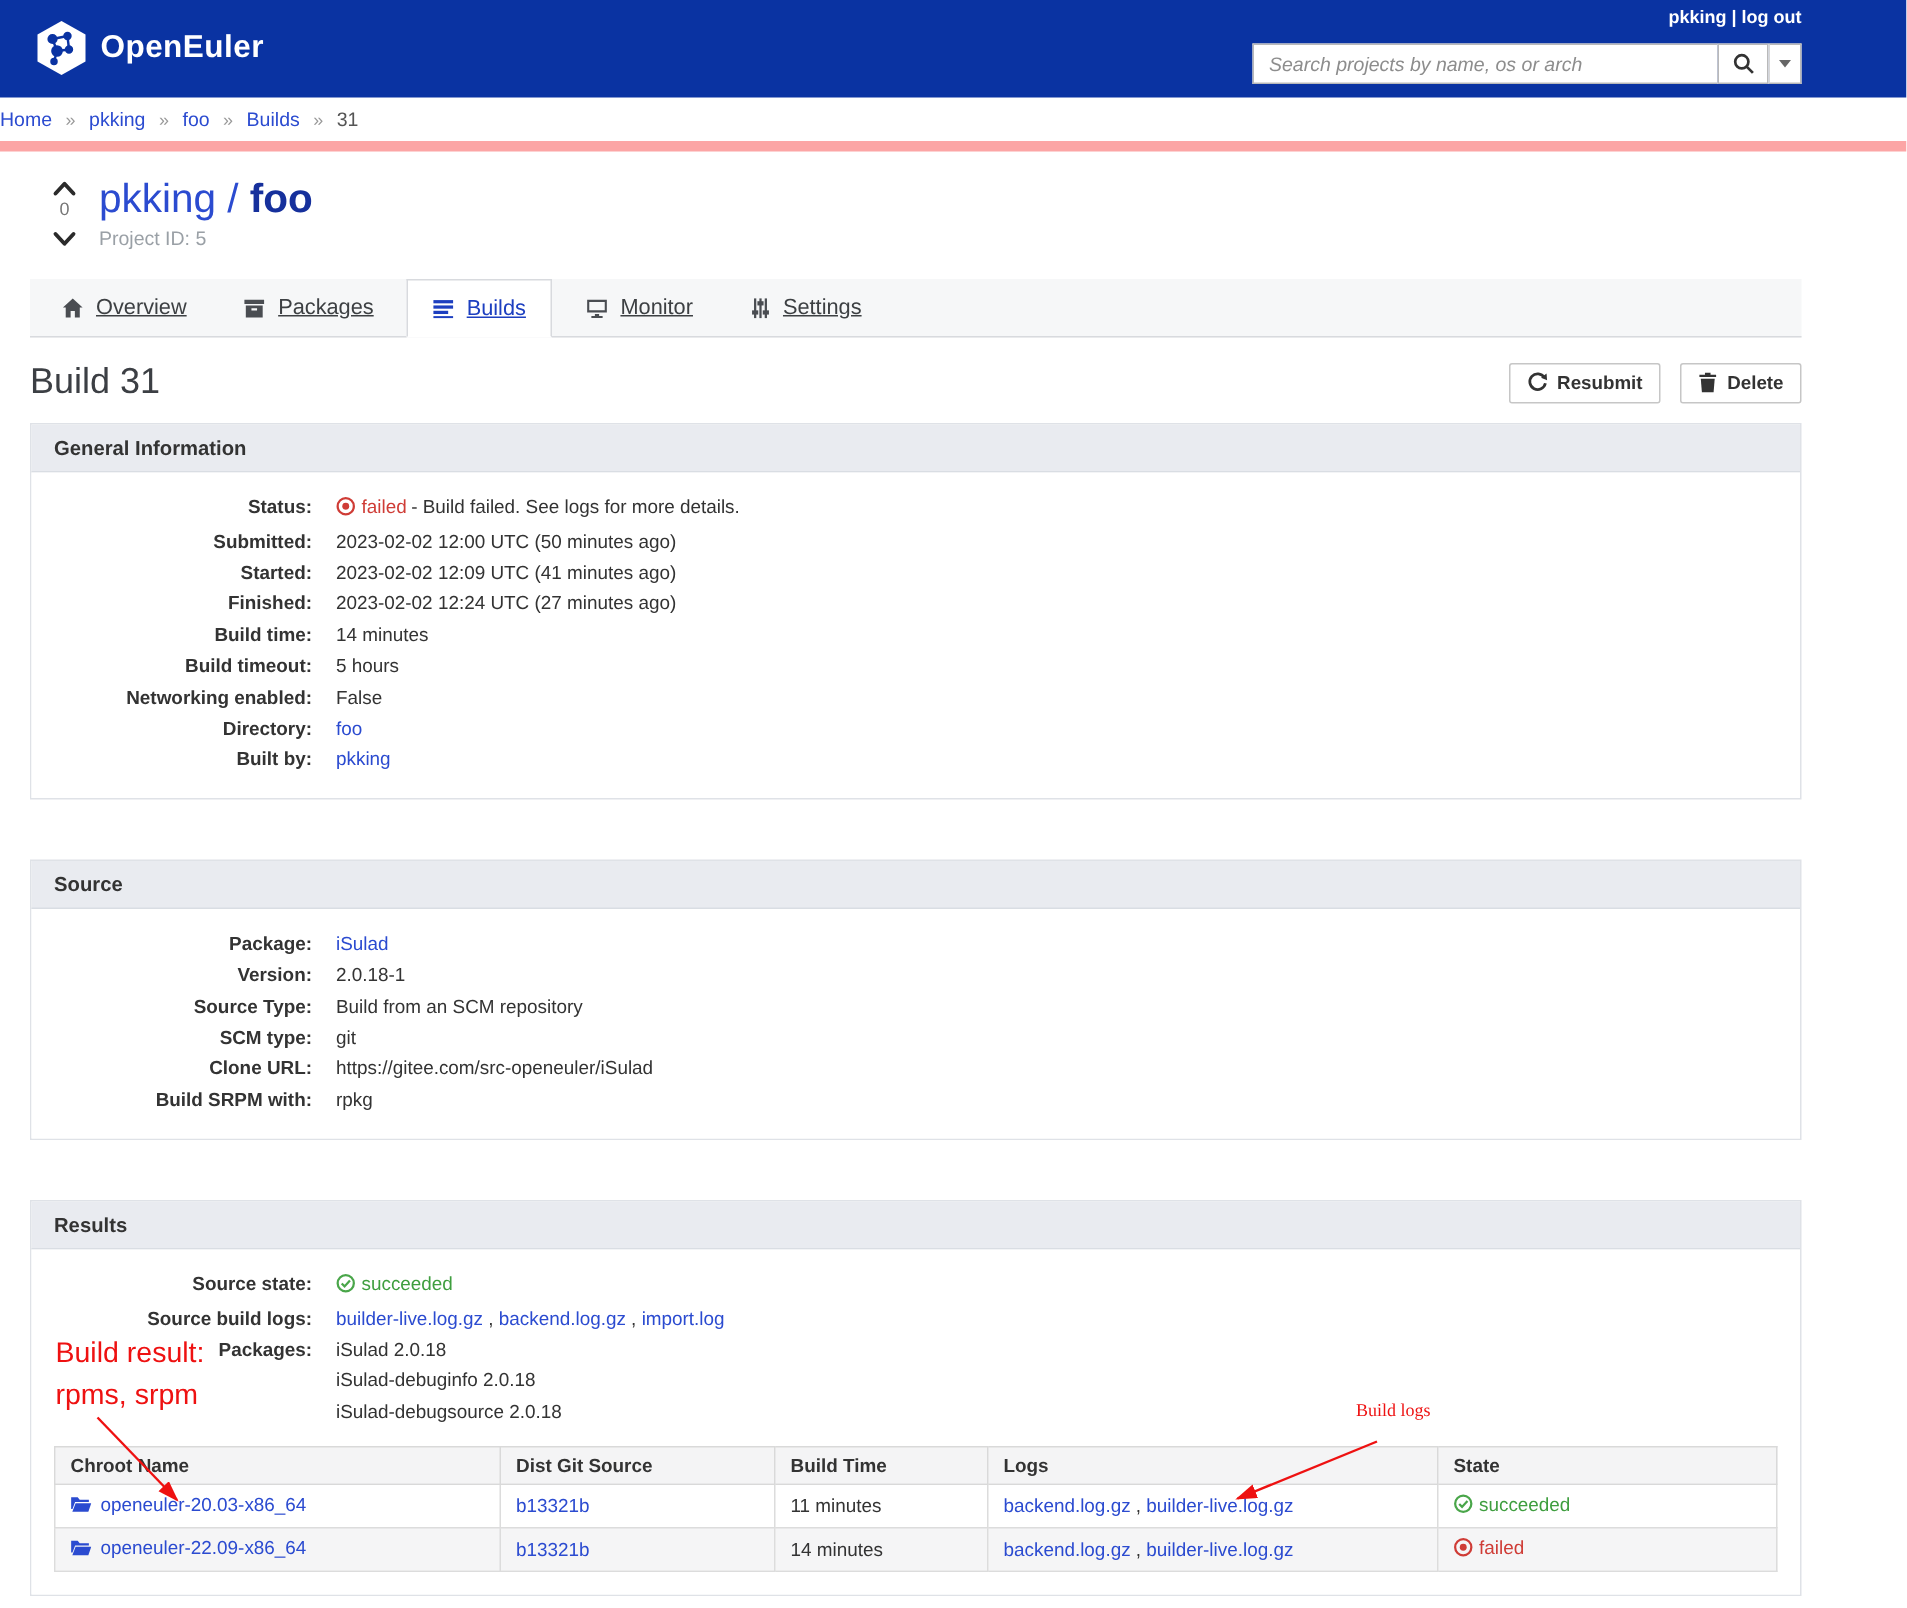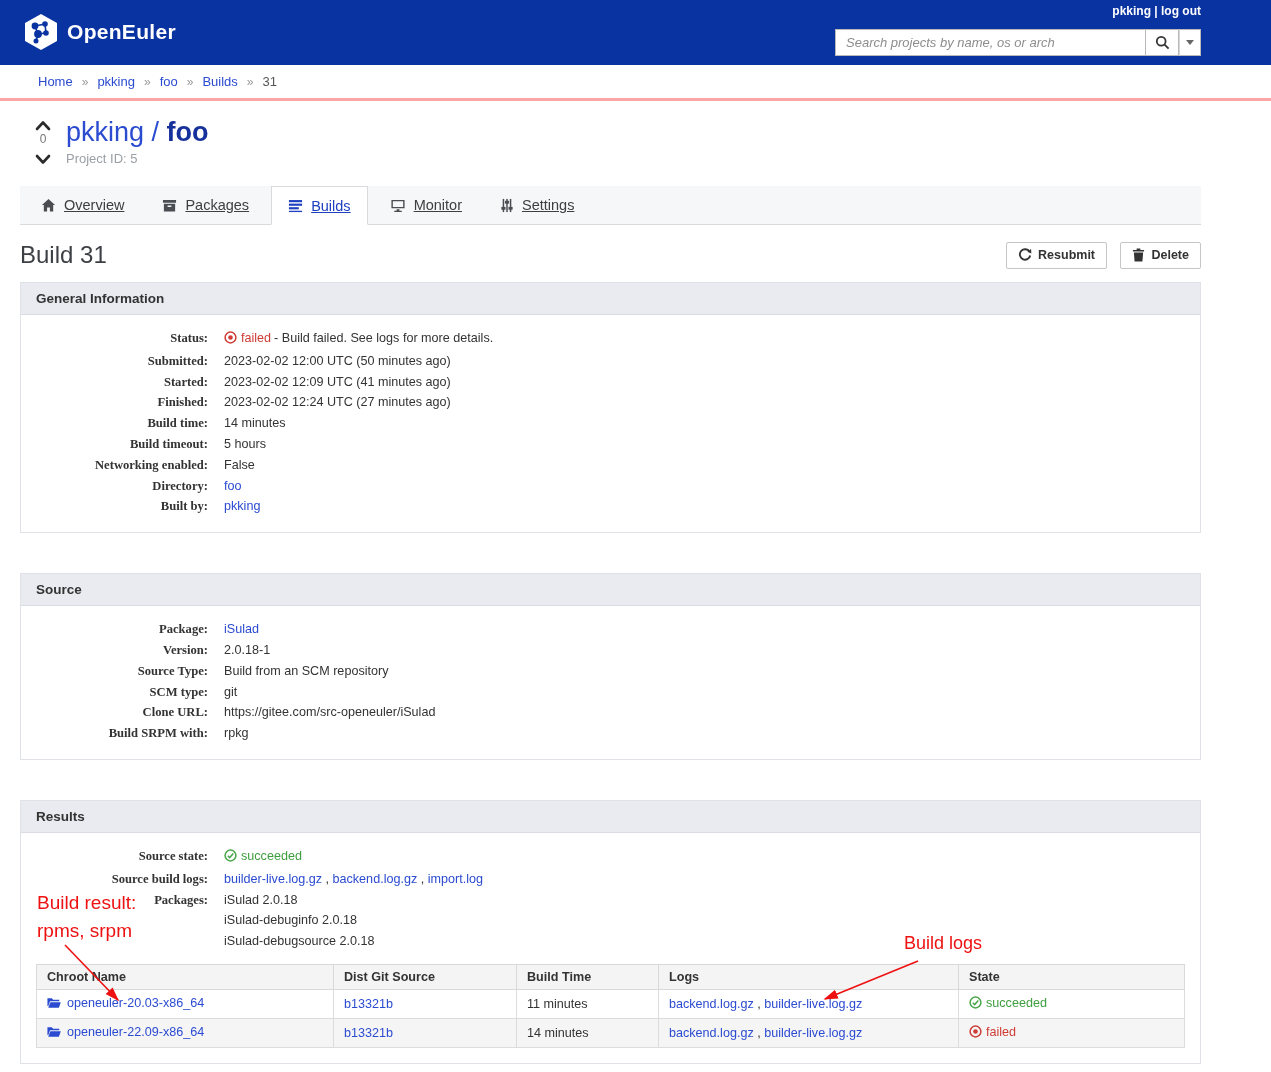--- a/index.html
+++ b/index.html
@@ -17,21 +17,21 @@
   .user-links { position:absolute; right:70px; top:4px; color:#fff; font-size:12px; font-weight:bold; }
   .user-links a { color:#fff; }
   .search-group { position:absolute; right:70px; top:29px; display:flex; height:27px; }
   .search-input { width:310px; border:1px solid #b9b9b9; border-right:none; padding:0 10px; font-size:13px; color:#333; font-family:"Liberation Sans",sans-serif; outline:none; }
   .search-input::placeholder { font-style:italic; color:#8d8d8d; }
   .icon-btn { width:34px; background:#fff; border:1px solid #b9b9b9; display:flex; align-items:center; justify-content:center; cursor:pointer; }
   .caret-btn { width:22px; border-left:1px solid #d7d7d7; }
   .caret { width:0; height:0; border-left:4px solid transparent; border-right:4px solid transparent; border-top:5px solid #666; }
 
   
-  .breadcrumb-bar { height:36px; background:#fff; border-bottom:3px solid #fca5a5; display:flex; align-items:center; padding-left:38px; font-size:13px; }
+  .breadcrumb-bar { height:36px; background:#fff; border-bottom:7px solid #fca5a5; display:flex; align-items:center; font-size:13px; }
   .breadcrumb-bar .sep { color:#999; margin:0 9px; font-size:12px; }
   .breadcrumb-bar .current { color:#555; }
 
   .main { padding:0 70px 0 20px; }
 
   
   .project-head { display:flex; margin-top:16px; }
   .vote { width:46px; text-align:center; padding-top:3px; }
   .vote .cnt { font-size:12px; color:#777; margin:1px 0 2px; }
   .vote svg { cursor:pointer; display:block; margin:0 auto; }
@@ -51,41 +51,41 @@
   .page-head h1 { font-size:24px; font-weight:400; color:#3c3f44; }
   .btn { display:inline-flex; align-items:center; gap:6px; padding:5px 11px; height:27px; background:#fff; border:1px solid #c6c6c6; border-radius:2px; font-size:12.5px; font-weight:bold; color:#333; cursor:pointer; font-family:"Liberation Sans",sans-serif; }
   .btn + .btn { margin-left:9px; }
 
   
   .panel { border:1px solid #dfe2e7; margin-bottom:40px; }
   .panel-head { background:#e9ebf0; padding:8px 15px; font-size:13.5px; font-weight:bold; color:#333; border-bottom:1px solid #d9dde3; }
   .panel-body { background:#fff; padding:13px 15px 15px; position:relative; }
 
   .dl-row { display:flex; line-height:20.8px; font-size:12.6px; }
-  .dl-label { width:172px; text-align:right; font-weight:bold; color:#333; flex-shrink:0;font-family:Liberation Serif, serif; }
+  .dl-label { width:172px; text-align:right; font-weight:bold; color:#333; flex-shrink:0; }
   .dl-value { margin-left:16px; color:#333; }
   .txt-failed { color:#cf3c36; }
   .txt-success { color:#3f9e3f; }
   .status-extra { margin-left:3px; }
   .ic { display:inline-block; vertical-align:-2px; margin-right:4px; }
 
   
   table.results { width:100%; border-collapse:collapse; font-size:12.6px; margin-top:12px; }
   table.results th { background:#f4f4f5; text-align:left; font-weight:bold; color:#333; padding:5px 10px; border:1px solid #d9d9d9; height:25px; }
   table.results td { padding:6px 10px; border:1px solid #dcdcdc; height:27px; }
   table.results tbody tr:nth-child(2) { background:#f5f5f6; }
   table.results col.c1{width:297px;} table.results col.c2{width:183px;}
   table.results col.c3{width:142px;} table.results col.c4{width:300px;}
   .folder { display:inline-block; vertical-align:-2px; margin-right:6px; }
 
   
   .ann { position:absolute; color:#ee1111; background:#fff; z-index:4; white-space:nowrap; line-height:1.1; padding-right:8px; }
   .ann-l1 { left:16px; top:60px; font-size:19px; }
   .ann-l2 { left:16px; top:88px; font-size:19px; }
-  .ann-logs { left:883px; top:101px; font-size:18px; }
+  .ann-logs { left:883px; top:101px; font-size:12px;font-family:Liberation Serif, serif; }
   .ann-arrows { position:absolute; left:0; top:0; width:100%; height:100%; pointer-events:none; z-index:5; }
 </style>
 </head>
 <body>
 
 <div class="topbar">
   <div class="brand">
     <span style="display:flex;">
       <svg width="34" height="38" viewBox="0 0 34 38">
         <polygon points="17,1 33,10 33,28 17,37 1,28 1,10" fill="#ffffff"></polygon>

